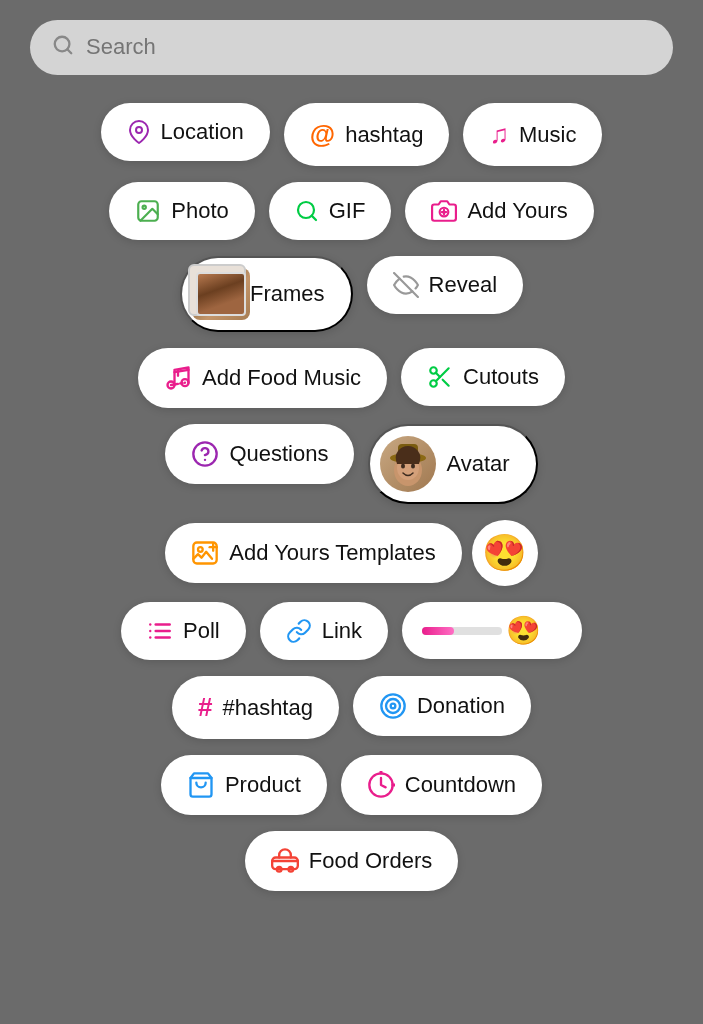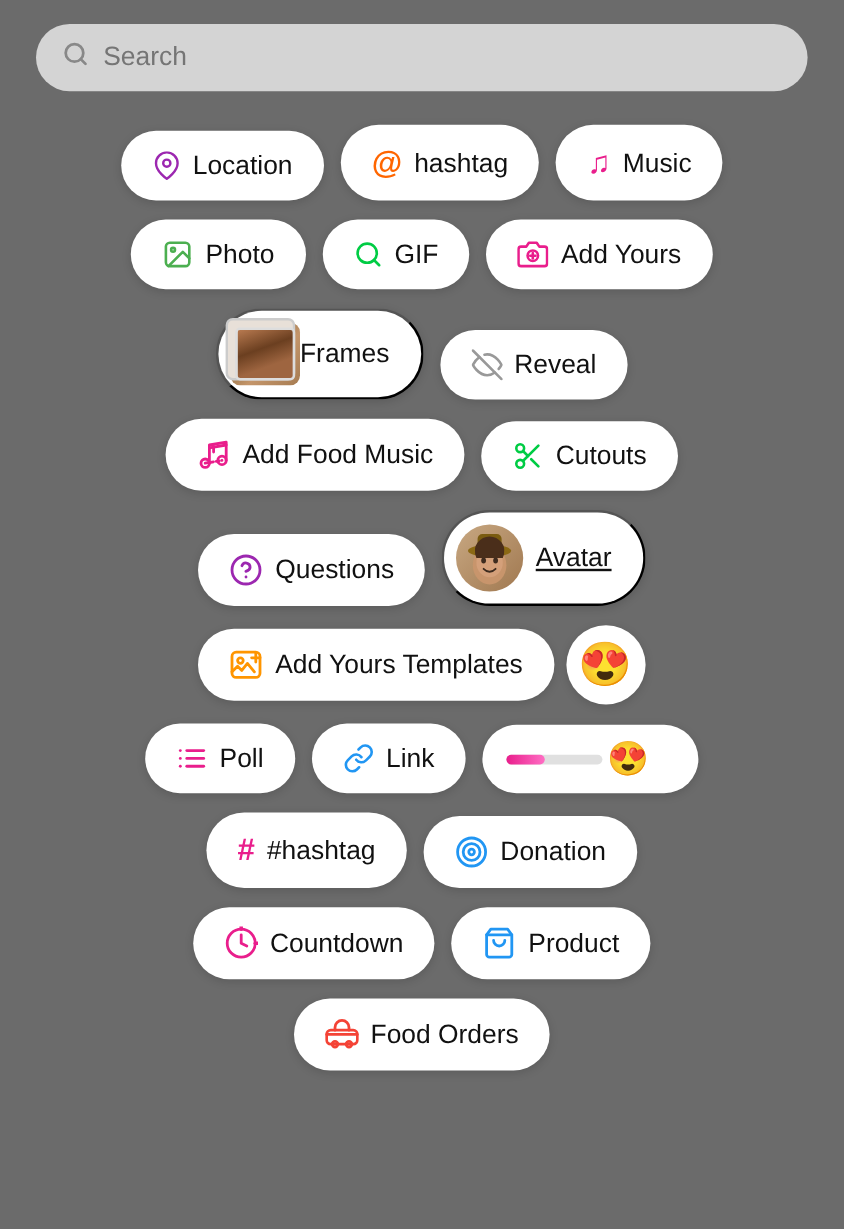--- a/index.html
+++ b/index.html
@@ -45,21 +45,21 @@
       flex-direction: column;
       align-items: center;
       gap: 16px;
       width: 100%;
     }
 
     .row {
       display: flex;
       flex-direction: row;
       gap: 14px;
-      align-items: flex-end;
+      align-items: flex-start;
       justify-content: center;
     }
 
     .sticker-btn {
       background: white;
       border: none;
       border-radius: 50px;
       padding: 16px 26px;
       font-size: 22px;
       font-weight: 500;
@@ -187,21 +187,20 @@
       border-radius: 50px;
       padding: 10px 26px 10px 10px;
       display: flex;
       align-items: center;
       gap: 10px;
       font-size: 22px;
       font-weight: 500;
       color: #111;
       cursor: pointer;
       box-shadow: 0 2px 8px rgba(0,0,0,0.15);
-      text-decoration: underline;
     }
 
     .avatar-img {
       width: 56px;
       height: 56px;
       border-radius: 50%;
       background: linear-gradient(135deg, #c8a882, #a07850);
       display: flex;
       align-items: center;
       justify-content: center;
@@ -432,40 +431,40 @@
           <circle cx="12" cy="12" r="6"></circle>
           <circle cx="12" cy="12" r="2"></circle>
         </svg>
       </span>
       <span>Donation</span>
     </button>
   </div>
 
   <div class="row">
     <button class="sticker-btn">
+      <span class="icon" style="color:#2196f3;">
+        <svg width="28" height="28" viewBox="0 0 24 24" fill="none" stroke="#2196f3" stroke-width="2" stroke-linecap="round" stroke-linejoin="round">
+          <path d="M6 2L3 6v14a2 2 0 0 0 2 2h14a2 2 0 0 0 2-2V6l-3-4z"></path>
+          <line x1="3" y1="6" x2="21" y2="6"></line>
+          <path d="M16 10a4 4 0 0 1-8 0"></path>
+        </svg>
+      </span>
+      <span>Product</span>
+    </button>
+
+    <button class="sticker-btn">
       <span class="icon" style="color:#e91e8c;">
         <svg width="28" height="28" viewBox="0 0 24 24" fill="none" stroke="#e91e8c" stroke-width="2" stroke-linecap="round" stroke-linejoin="round">
           <circle cx="12" cy="12" r="10"></circle>
           <polyline points="12 6 12 12 16 14"></polyline>
           <path d="M12 2 L12 0" stroke-width="2.5"></path>
           <path d="M22 12 L24 12" stroke-width="2.5"></path>
         </svg>
       </span>
       <span>Countdown</span>
-    </button>
-
-    <button class="sticker-btn">
-      <span class="icon" style="color:#2196f3;">
-        <svg width="28" height="28" viewBox="0 0 24 24" fill="none" stroke="#2196f3" stroke-width="2" stroke-linecap="round" stroke-linejoin="round">
-          <path d="M6 2L3 6v14a2 2 0 0 0 2 2h14a2 2 0 0 0 2-2V6l-3-4z"></path>
-          <line x1="3" y1="6" x2="21" y2="6"></line>
-          <path d="M16 10a4 4 0 0 1-8 0"></path>
-        </svg>
-      </span>
-      <span>Product</span>
     </button>
   </div>
 
   <div class="row">
     <button class="sticker-btn">
       <span class="icon" style="color:#f44336;">
         <svg width="28" height="28" viewBox="0 0 24 24" fill="none" stroke="#f44336" stroke-width="2" stroke-linecap="round" stroke-linejoin="round">
           <rect x="1" y="9" width="22" height="10" rx="3" ry="3"></rect>
           <path d="M1 12h22"></path>
           <circle cx="7" cy="19" r="2"></circle>

